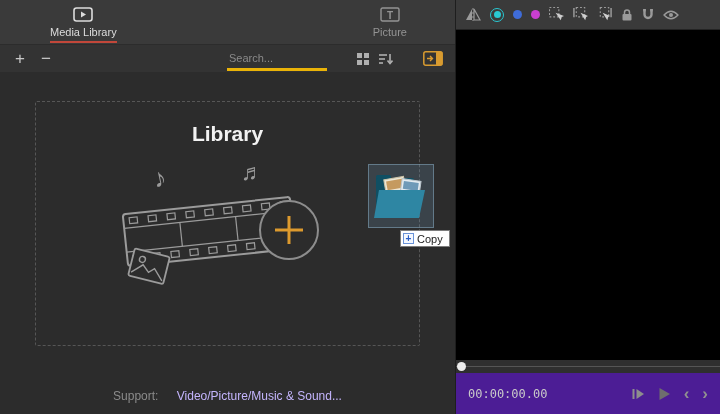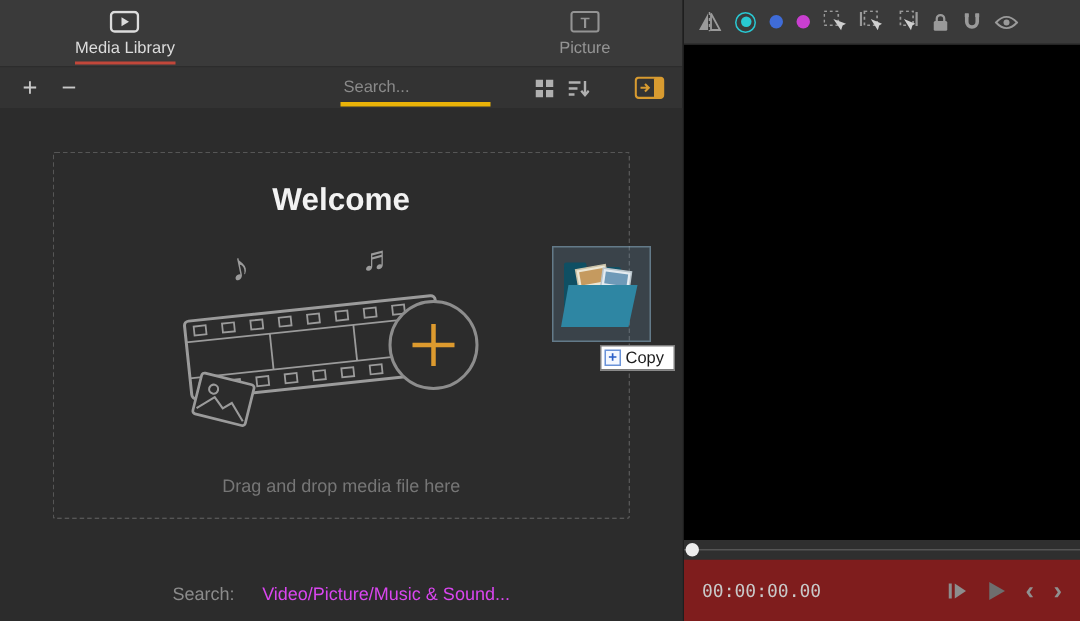--- a/index.html
+++ b/index.html
@@ -32,38 +32,38 @@
   .illustration svg { display:inline-block; }
   .drop-hint { position:absolute; left:0; right:0; bottom:14px; font-size:12px; color:#767676; }
 
   .drag-ghost { position:absolute; left:368px; top:92px; width:66px; height:64px; background:rgba(110,150,180,0.22); border:1px solid rgba(150,190,215,0.45); z-index:5; display:flex; align-items:center; justify-content:center; }
   .copy-badge { position:absolute; left:400px; top:158px; z-index:6; display:inline-flex; align-items:center; background:#fff; border:1px solid #7d7d7d; height:17px; padding:0 6px 0 2px; gap:3px; }
   .copy-plus { width:11px; height:11px; border:1px solid #6a93d8; color:#2b5fc7; font-size:10px; line-height:9px; text-align:center; background:#f4f8ff; font-weight:bold; }
   .copy-text { font-size:11px; color:#1c1c1c; }
 
   .support-row { position:absolute; left:0; right:0; bottom:11px; text-align:center; font-size:12px; }
   .support-label { color:#8b8b8b; }
-  .support-text { color:#d946ef; margin-left:15px; }
+  .support-text { color:#c4b5fd; margin-left:15px; }
 
   
   .right-panel { width:265px; display:flex; flex-direction:column; border-left:1px solid #1e1e1e; background:#2e2e2e; }
   .preview-toolbar { height:30px; background:#3a3a3a; display:flex; align-items:center; gap:9px; padding:0 9px; border-bottom:1px solid #242424; }
   .preview-toolbar .icon { display:flex; align-items:center; cursor:pointer; }
   .color-ring { width:14px; height:14px; border:1.5px solid #29c8d2; border-radius:50%; display:flex; align-items:center; justify-content:center; cursor:pointer; }
   .color-dot { border-radius:50%; cursor:pointer; }
   .dot-cyan  { width:7px; height:7px; background:#29c8d2; }
   .dot-blue  { width:9px; height:9px; background:#3f6cd8; }
   .dot-magenta { width:9px; height:9px; background:#c93fd0; }
 
   .preview-screen { flex:1; background:#000; }
   .scrubber { height:13px; position:relative; background:#2f2f2f; cursor:pointer; }
   .scrub-line { position:absolute; left:0; right:0; top:6px; height:1px; background:#555; }
   .playhead { position:absolute; left:1px; top:2px; width:9px; height:9px; border-radius:50%; background:#ededed; cursor:grab; }
 
-  .transport { height:41px; display:flex; align-items:center; padding:0 12px; background:#7f1d1d; }
+  .transport { height:41px; display:flex; align-items:center; padding:0 12px; background:#4c1d95; }
   .timecode { font-family:"DejaVu Sans Mono", monospace; font-size:12px; color:#c9c9c9; }
   .controls { margin-left:auto; display:flex; align-items:center; gap:13px; }
   .controls .icon { display:flex; align-items:center; cursor:pointer; }
   .frame-btn { font-size:17px; color:#909090; line-height:1; cursor:pointer; font-weight:bold; }
 </style>
 </head>
 <body>
 
 <div class="app">
 
@@ -121,21 +121,21 @@
             <rect x="0.8" y="0.8" width="18.4" height="13.4" rx="2" fill="none" stroke="#d89b30" stroke-width="1.5"></rect>
             <rect x="13" y="0.8" width="6.2" height="13.4" rx="1" fill="#d89b30"></rect>
             <path d="M4 7.5 h5 M7 5 l2.5 2.5 L7 10" fill="none" stroke="#d89b30" stroke-width="1.4"></path>
           </svg>
       </span>
     </div>
 
     <div class="library-area">
 
       <div class="welcome-box">
-        <div class="welcome-title">Welcome</div>
+        <div class="welcome-title">Library</div>
         <div class="illustration">
           <svg width="250" height="150" viewBox="0 0 250 150">
             <g transform="rotate(-6 120 85)">
               <rect x="22" y="58" width="168" height="52" rx="3" fill="none" stroke="#9b9b9b" stroke-width="2"></rect>
               <line x1="22" y1="72" x2="190" y2="72" stroke="#9b9b9b" stroke-width="1.2"></line>
               <line x1="22" y1="96" x2="190" y2="96" stroke="#9b9b9b" stroke-width="1.2"></line>
               <g fill="none" stroke="#9b9b9b" stroke-width="1.2">
                 <rect x="28" y="62" width="8" height="6"></rect>
                   <rect x="47" y="62" width="8" height="6"></rect>
                   <rect x="66" y="62" width="8" height="6"></rect>
@@ -165,21 +165,20 @@
               <circle cx="38" cy="115" r="3" fill="none" stroke="#9b9b9b" stroke-width="1.4"></circle>
               <polyline points="30,130 40,120 47,126 52,121 62,131" fill="none" stroke="#9b9b9b" stroke-width="1.4"></polyline>
             </g>
             <g>
               <circle cx="186" cy="84" r="29" fill="#2c2c2c" stroke="#8d8d8d" stroke-width="2"></circle>
               <line x1="186" y1="70" x2="186" y2="98" stroke="#dd9a2e" stroke-width="3"></line>
               <line x1="172" y1="84" x2="200" y2="84" stroke="#dd9a2e" stroke-width="3"></line>
             </g>
           </svg>
         </div>
-        <div class="drop-hint">Drag and drop media file here</div>
       </div>
 
       <div class="drag-ghost">
         <svg width="56" height="52" viewBox="0 0 56 52">
           <rect x="3" y="5" width="15" height="6" rx="1.5" fill="#0f4f63"></rect>
           <rect x="3" y="8" width="38" height="34" rx="2" fill="#0f4f63"></rect>
           <g transform="rotate(-10 22 16)">
               <rect x="12" y="8" width="20" height="15" fill="#ece6d4" stroke="#c9c2a8"></rect>
               <rect x="14" y="10" width="16" height="9" fill="#c59a5f"></rect>
             </g>
@@ -189,21 +188,21 @@
             </g>
           <polygon points="6,20 52,20 46,48 1,48" fill="#2e86a3"></polygon>
         </svg>
       </div>
       <div class="copy-badge">
         <span class="copy-plus">+</span>
         <span class="copy-text">Copy</span>
       </div>
 
       <div class="support-row">
-        <span class="support-label">Search:</span>
+        <span class="support-label">Support:</span>
         <span class="support-text">Video/Picture/Music &amp; Sound...</span>
       </div>
     </div>
   </div>
 
   <div class="right-panel">
 
     <div class="preview-toolbar">
       <span class="icon">
         <svg width="16" height="13" viewBox="0 0 16 13">

